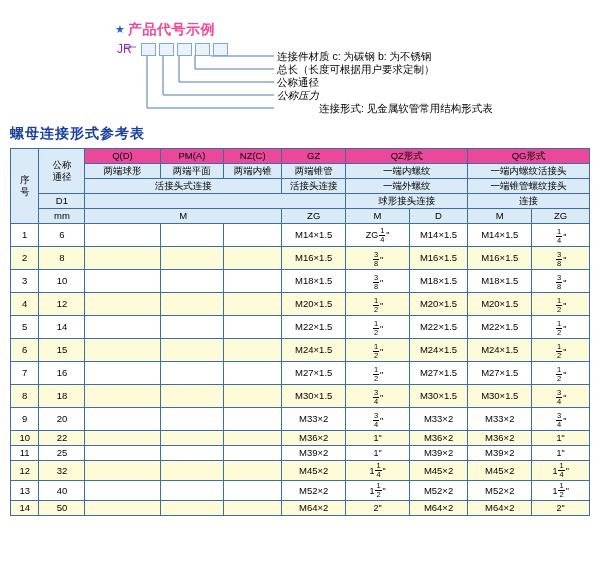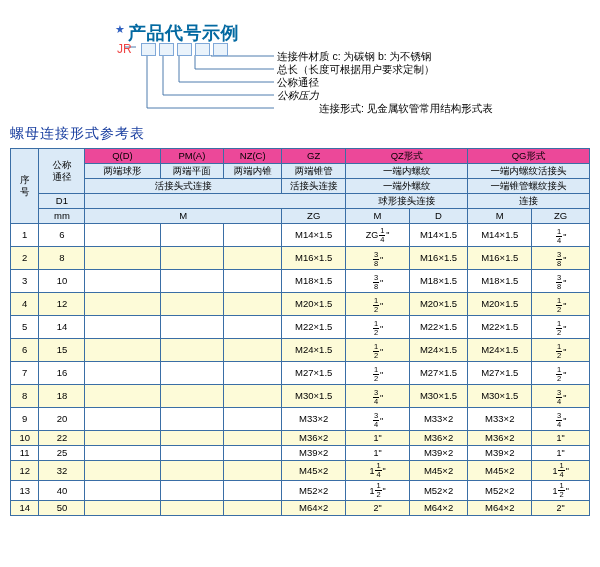--- a/index.html
+++ b/index.html
@@ -13,26 +13,26 @@
   }
 
   
   .diagram { position:relative; height:120px; }
   .star {
     position:absolute; left:115px; top:24px;
     color:#2f5fbf; font-size:11px; line-height:1;
   }
   .diagram-title {
     position:absolute; left:128px; top:21px;
-    font-size:18px; font-weight:bold; color:#0369a1;
+    font-size:14px; font-weight:bold; color:#ec4899;
     letter-spacing:0.5px;
   }
   .jr-label {
     position:absolute; left:117px; top:42px;
-    font-size:12px; color:#ef4444;
+    font-size:12px; color:#a21caf;
   }
   .boxes { position:absolute; left:141px; top:43px; display:flex; gap:3px; }
   .boxes span {
     display:block; width:13px; height:11px;
     border:1px solid #7fa8d8; background:#eaf3fb;
   }
 
   
   .leader-svg { position:absolute; left:0; top:0; width:600px; height:120px; }
   .leg {
@@ -41,21 +41,21 @@
   }
   .leg-1 { left:277px; top:51px; }
   .leg-2 { left:277px; top:64px; }
   .leg-3 { left:277px; top:77px;text-align:center; }
   .leg-4 { left:277px; top:90px;font-style:italic; }
   .leg-5 { left:277px; top:103px;margin-left:42px; }
 
   
   .table-title {
     position:absolute; left:10px; top:125px;
-    font-size:14px; font-weight:normal; color:#1a3fa0;
+    font-size:14px; font-weight:bold; color:#1a3fa0;
     letter-spacing:1px;
   }
 
   
   table.main {
     position:absolute; left:10px; top:148px;
     border-collapse:collapse;
     width:580px;
     font-size:9.5px;
   }

